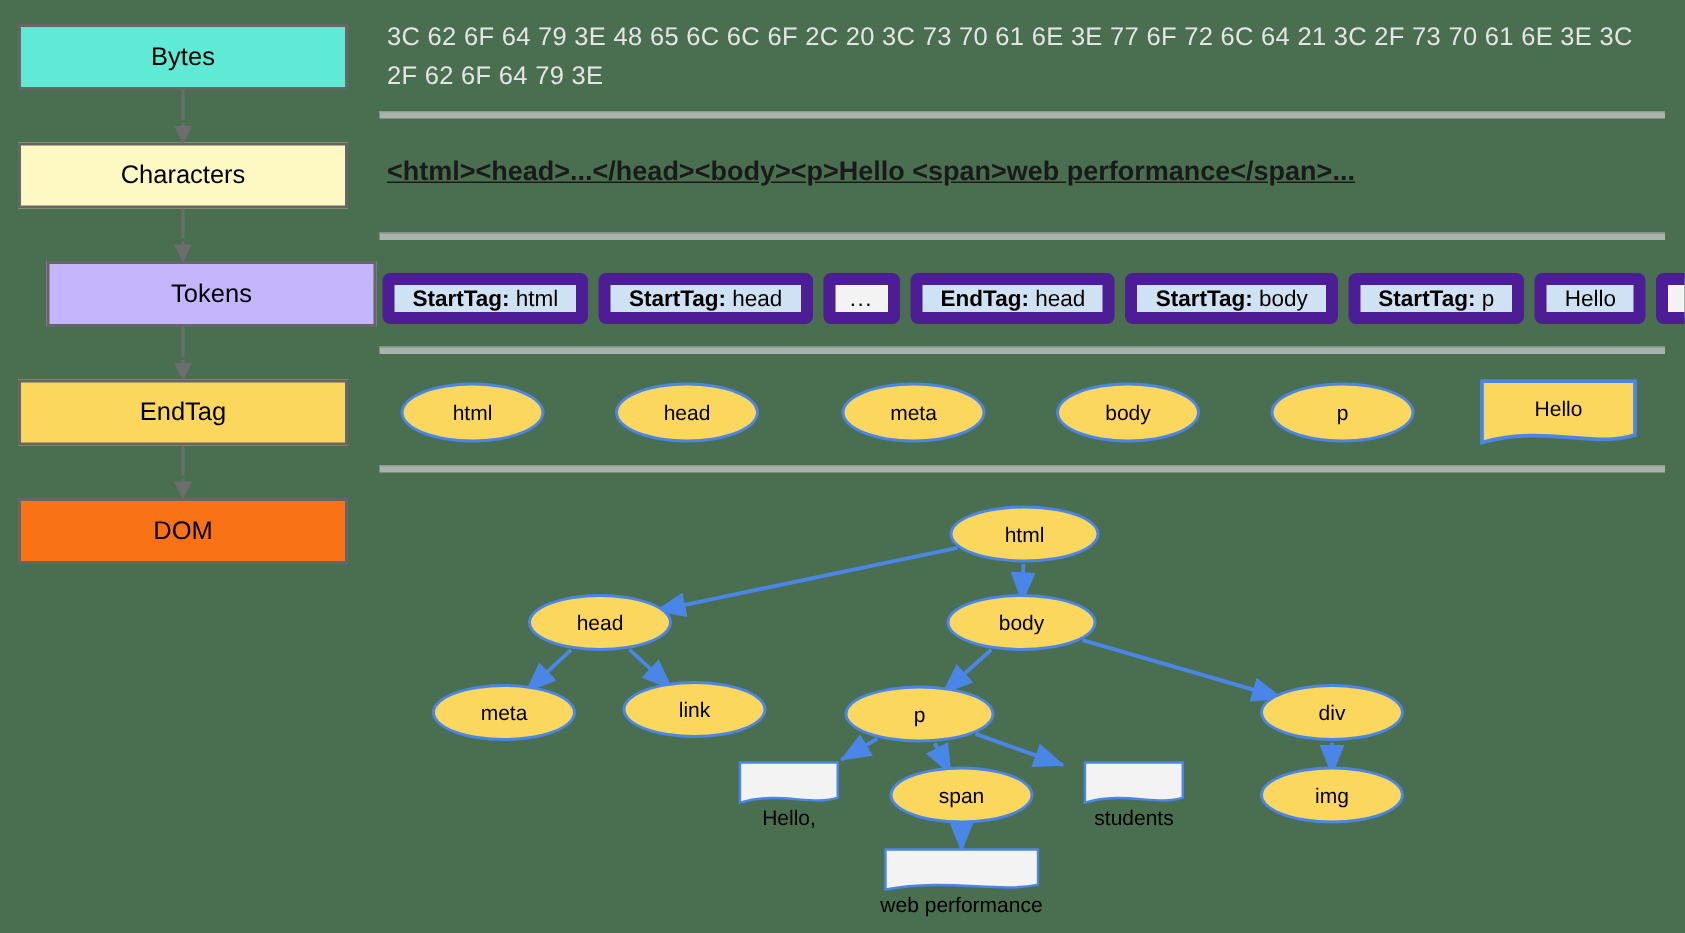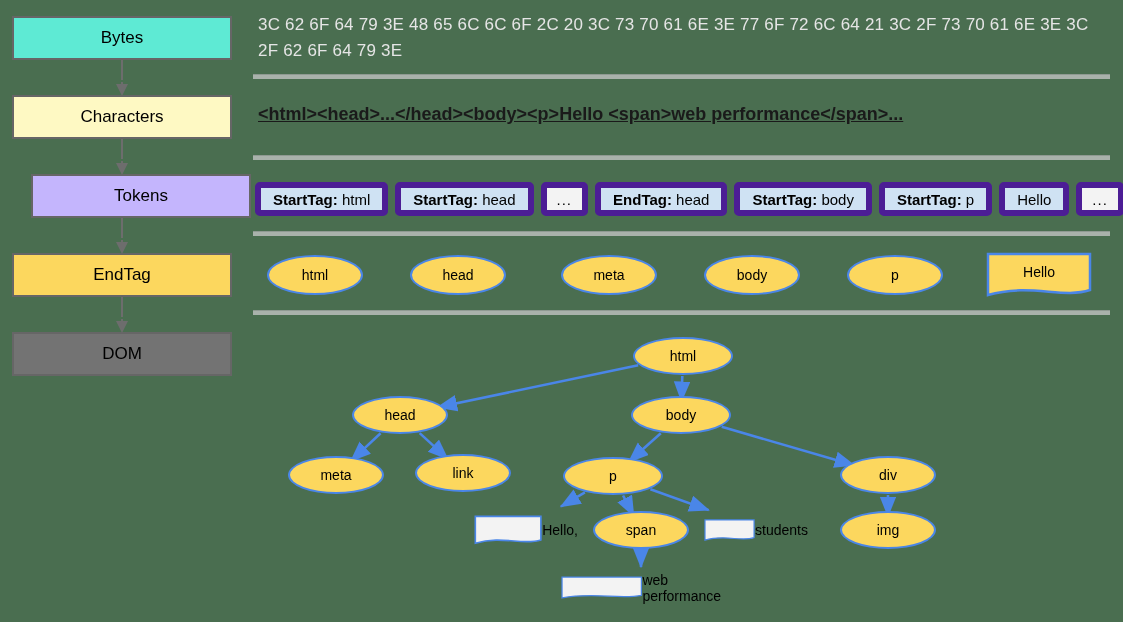--- a/index.html
+++ b/index.html
@@ -31,21 +31,21 @@
     font-size: 17px;
     color: #000000;
     left: 12px;
     width: 220px;
     height: 44px;
   }
   .stage-bytes      { background: #5eead4; top: 16px; }
   .stage-characters { background: #fef9c3; top: 95px; }
   .stage-tokens     { background: #c4b5fd; top: 174px; margin-left: 19px; }
   .stage-nodes      { background: #fcd75e; top: 253px; }
-  .stage-dom        { background: #737373; top: 332px; }
+  .stage-dom        { background: #f97316; top: 332px; }
 
   .stage-arrow {
     position: absolute;
     left: 113px;
     width: 18px;
     height: 36px;
   }
   .sa1 { top: 60px; }
   .sa2 { top: 139px; }
   .sa3 { top: 218px; }
@@ -96,21 +96,21 @@
     top: 182px;
     height: 34px;
     display: flex;
     align-items: center;
     gap: 7px;
   }
   .token {
     box-sizing: border-box;
     height: 34px;
     padding: 0 12px;
-    border: 6px solid #4c1d95;
+    border: 8px solid #4c1d95;
     border-radius: 5px;
     background: #cfe2f3;
     display: flex;
     align-items: center;
     justify-content: center;
     font-size: 15px;
     color: #000000;
     white-space: nowrap;
   }
   .token.ellipsis {
@@ -184,20 +184,21 @@
     z-index: 3;
   }
   .tree-text {
     position: absolute;
     display: flex;
     align-items: center;
     justify-content: center;
     font-size: 14px;
     color: #000000;
     z-index: 3;
+    flex-direction: column;
   }
 </style>
 </head>
 <body>
 
 <div id="canvas">
 
   <div class="stage-box stage-bytes">
     <span>Bytes</span>
   </div>

